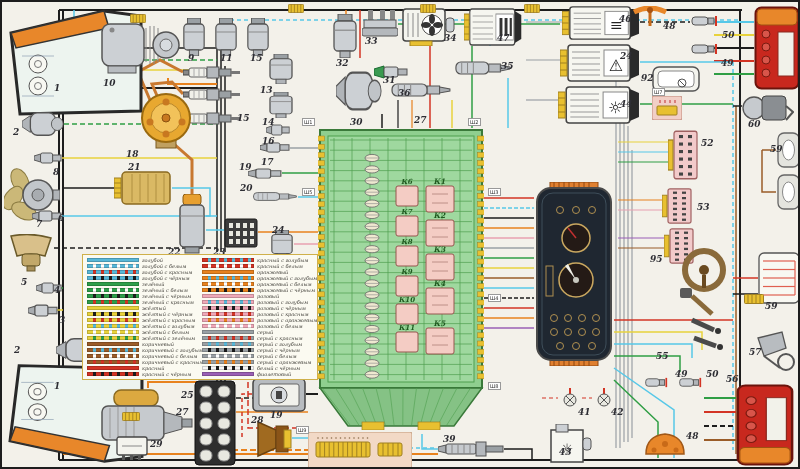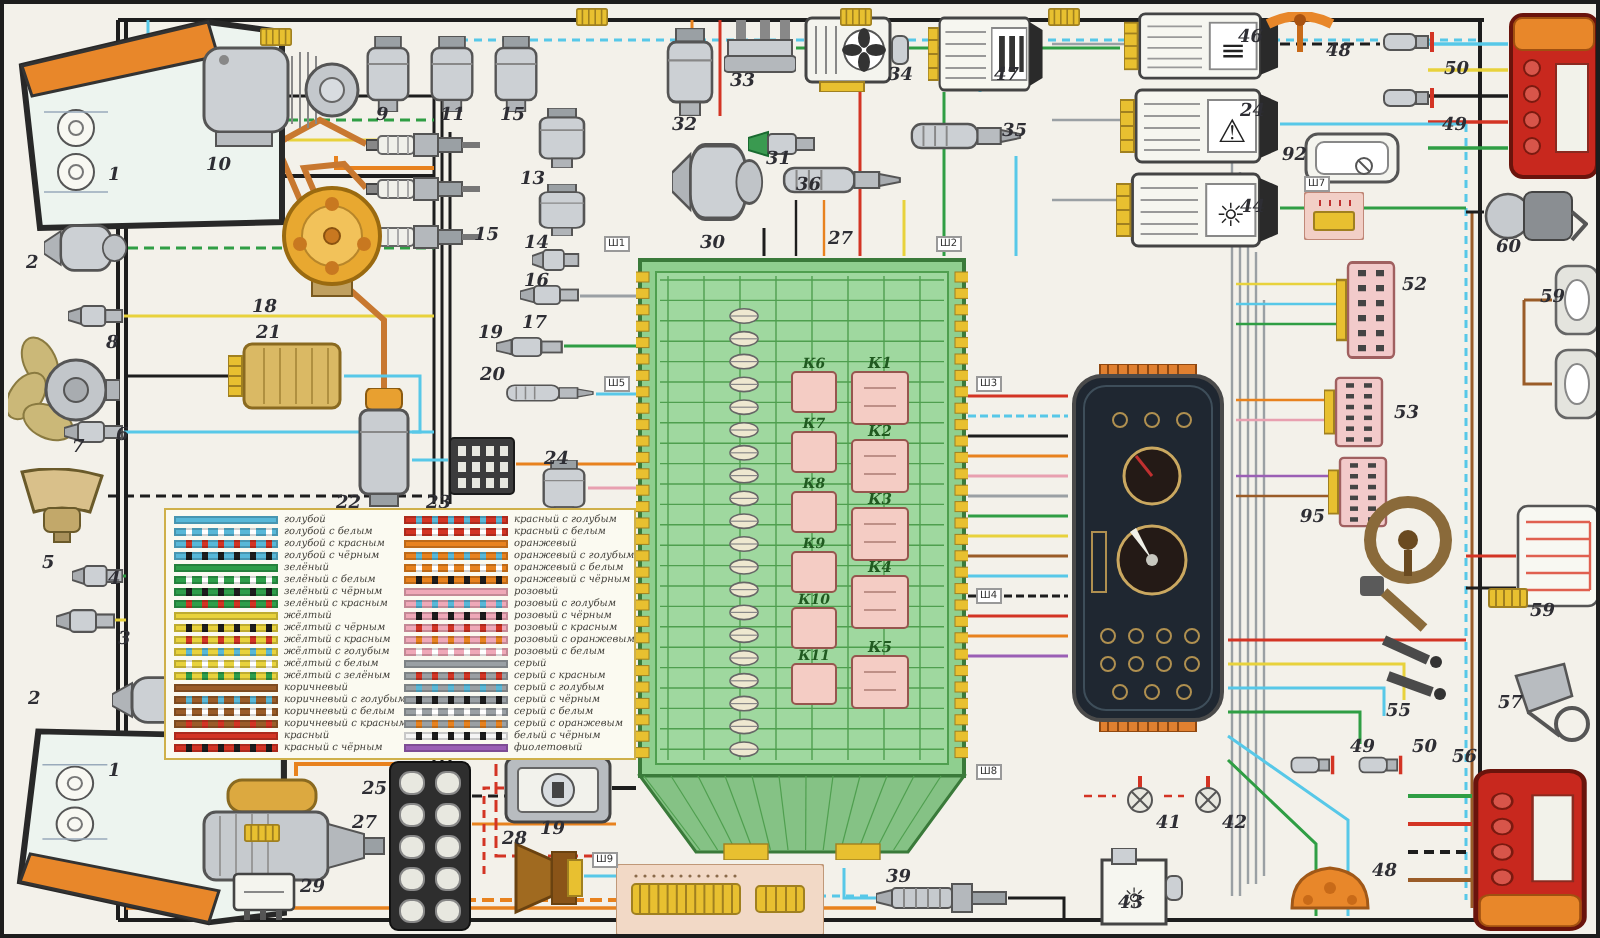--- a/index.html
+++ b/index.html
@@ -1455,21 +1455,21 @@
       <span class="num" style="left: 661px; top: 20px;">48</span>
       <span class="num" style="left: 684px; top: 430px;">48</span>
       <span class="num" style="left: 719px; top: 57px;">49</span>
       <span class="num" style="left: 673px; top: 368px;">49</span>
       <span class="num" style="left: 720px; top: 29px;">50</span>
       <span class="num" style="left: 704px; top: 368px;">50</span>
       <span class="num" style="left: 639px; top: 72px;">92</span>
       <span class="num" style="left: 699px; top: 137px;">52</span>
       <span class="num" style="left: 695px; top: 190px; margin-top: 11px;">53</span>
       <span class="num" style="left: 648px; top: 253px;">95</span>
-      <span class="num" style="left: 691px; top: 350px; font-style: italic;">55</span>
+      <span class="num" style="left: 654px; top: 350px; font-style: italic;">55</span>
       <span class="num" style="left: 724px; top: 373px;">56</span>
       <span class="num" style="left: 747px; top: 346px;">57</span>
       <span class="num" style="left: 768px; top: 143px;">59</span>
       <span class="num" style="left: 763px; top: 300px;">59</span>
       <span class="num" style="left: 746px; top: 118px;">60</span>
     </div>
   <div id="shlabels">
       <span class="sh" style="left: 300px; top: 116px;">Ш1</span>
       <span class="sh" style="left: 466px; top: 116px;">Ш2</span>
       <span class="sh" style="left: 486px; top: 186px;">Ш3</span>

